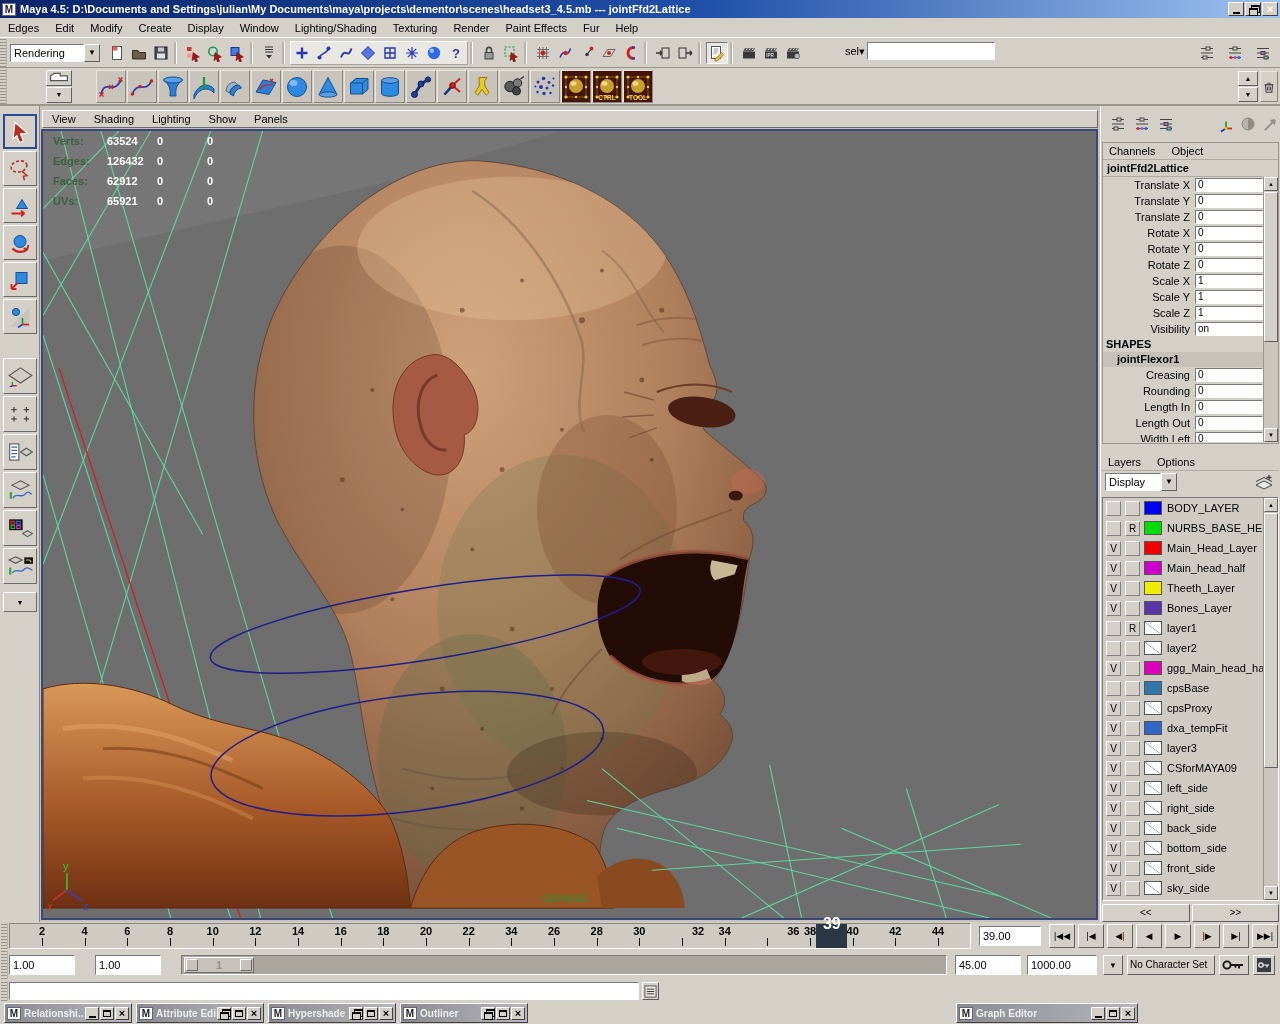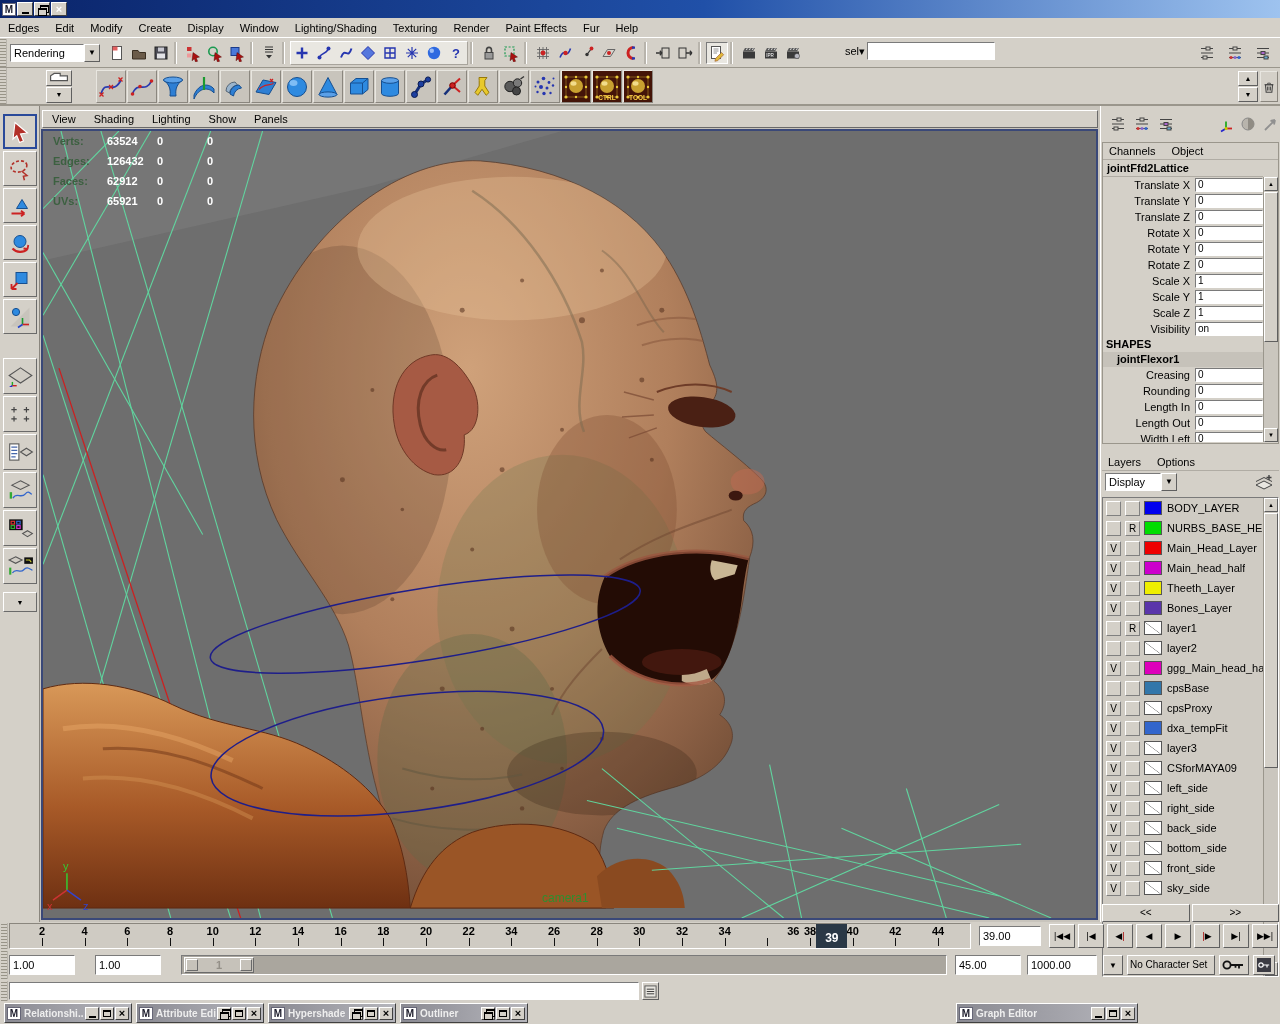--- a/index.html
+++ b/index.html
@@ -74,36 +74,36 @@
 .cbsection{height:15px;font-weight:bold;padding:1px 3px}
 .cbshape{height:15px;font-weight:bold;padding:1px 3px 1px 14px;background:#c6c2ba}
 .vsb{position:absolute;top:17px;right:0;width:15px;bottom:0;background:#cac6be;border-left:1px solid #9a968c}
 .sbtn{position:absolute;left:0;width:14px;height:14px;background:#d4d0c8;border:1px solid;border-color:#fff #5f5f5f #5f5f5f #fff;font-size:6px;text-align:center;line-height:13px}
 .sthumb{position:absolute;left:0;width:14px;background:#d4d0c8;border:1px solid;border-color:#fff #5f5f5f #5f5f5f #fff}
 
 #layerspanel{position:absolute;left:1px;top:348px;width:177px;height:468px;background:#d4d0c8}
 #lymenu{height:17px;display:flex;gap:4px;align-items:center;border-bottom:1px solid #b0aca4}
 #lymenu span{padding:1px 6px}
 #lyctl{position:relative;height:26px}
-#lylist{position:relative;height:480px;background:#cfcbc3;border:1px solid;border-color:#7a7a7a #fff #fff #7a7a7a;overflow:hidden}
+#lylist{position:relative;height:404px;background:#cfcbc3;border:1px solid;border-color:#7a7a7a #fff #fff #7a7a7a;overflow:hidden}
 .lrow{height:20px;display:flex;align-items:center;padding-left:3px}
 .lc{width:15px;height:15px;background:#d4d0c8;border:1px solid;border-color:#fff #808080 #808080 #fff;font-size:10px;display:flex;align-items:center;justify-content:center;margin-right:4px}
 .lsw{width:18px;height:14px;border:1px solid #555;margin-right:5px}
 .lsw.none{background:linear-gradient(to top right,#fff 46%,#8a8a8a 49%,#fff 52%)}
 .lname{white-space:nowrap;overflow:hidden}
 #lypager{position:absolute;left:0;bottom:0;width:177px;height:18px;display:flex;gap:2px}
 .pgbtn{flex:1;background:#d4d0c8;border:1px solid;border-color:#fff #5f5f5f #5f5f5f #fff;text-align:center;font-size:10px;line-height:15px}
 
 #timerow{left:0;top:922px;width:1280px;height:28px;display:flex;align-items:center}
 #timerow .grip{height:26px;margin:0 1px}
 #ruler{position:relative;width:962px;height:26px;background:#cfcbc3;border:1px solid;border-color:#8a867e #fff #fff #8a867e}
 .tnum{position:absolute;top:1px;transform:translateX(-50%);font-weight:bold;font-size:11px}
 .tick{position:absolute;bottom:2px;width:1px;height:8px;background:#111}
 #playhead{position:absolute;top:0;height:24px;background:#2a3846;color:#fff;text-align:center}
-#playhead span{position:absolute;bottom:3px;left:0;right:0;font-size:12px;font-weight:bold}
+#playhead span{position:absolute;bottom:15px;left:0;right:0;font-size:16px;font-weight:bold}
 #curtime{width:62px;height:20px;margin-left:8px}
 #playbtns{display:flex;gap:3px;margin-left:8px}
 .pbtn{width:26px;height:24px;background:#d4d0c8;border:1px solid;border-color:#fff #5f5f5f #5f5f5f #fff;display:flex;align-items:center;justify-content:center;font-size:9px;white-space:nowrap}
 .pbtn i{font-style:normal;color:#a00}
 .pbtn b{font-weight:normal}
 
 #rangerow{left:0;top:950px;width:1280px;height:30px;display:flex;align-items:center}
 #rangerow .grip{height:28px;margin:0 1px}
 .rfield{width:66px;height:20px;margin-right:6px}
 #rtrack{position:relative;width:766px;height:20px;background:#aaa69e;border:1px solid;border-color:#7a7a7a #fff #fff #7a7a7a;margin-right:8px;margin-left:14px}
@@ -122,20 +122,21 @@
 .miniwin{position:absolute;top:1px;height:20px;border:1px solid;border-color:#fff #404040 #404040 #fff;background:linear-gradient(90deg,#8a8a92,#b6b6bc);display:flex;align-items:center;padding:1px 2px}
 .miniwin .ttl{flex:1;color:#eee;font-weight:bold;font-size:10px;white-space:nowrap;overflow:hidden;margin-left:3px}
 .miniwin .wbtn{width:14px;height:13px}
 svg{display:block}
 </style>
 </head>
 <body>
 
 <div id="titlebar" class="abs">
   <div class="mico">M</div>
+  <div class="ttl">Maya 4.5: D:\Documents and Settings\julian\My Documents\maya\projects\dementor\scenes\headset3_4.5.mb --- jointFfd2Lattice</div>
   <div class="wbtn">
       <div class="b-min"></div>
     </div>
   <div class="wbtn">
       <div class="b-restore"></div>
     </div>
   <div class="wbtn">
       <span class="b-close">×</span>
     </div>
 </div>
@@ -1143,21 +1144,21 @@
       <span class="tnum" style="left: 458.667px;">22</span>
       <div class="tick" style="left: 458.667px;"></div>
       <span class="tnum" style="left: 501.333px;">34</span>
       <div class="tick" style="left: 501.333px;"></div>
       <span class="tnum" style="left: 544px;">26</span>
       <div class="tick" style="left: 544px;"></div>
       <span class="tnum" style="left: 586.667px;">28</span>
       <div class="tick" style="left: 586.667px;"></div>
       <span class="tnum" style="left: 629.333px;">30</span>
       <div class="tick" style="left: 629.333px;"></div>
-      <span class="tnum" style="left: 672px;">32</span>
+      <span class="tnum" style="left: 688px;">32</span>
       <div class="tick" style="left: 672px;"></div>
       <span class="tnum" style="left: 714.667px;">34</span>
       <div class="tick" style="left: 714.667px;"></div>
       <span class="tnum" style="left: 757.333px; margin-left: 26px;">36</span>
       <div class="tick" style="left: 757.333px;"></div>
       <span class="tnum" style="left: 800px;">38</span>
       <div class="tick" style="left: 800px;"></div>
       <span class="tnum" style="left: 842.667px;">40</span>
       <div class="tick" style="left: 842.667px;"></div>
       <span class="tnum" style="left: 885.333px;">42</span>

